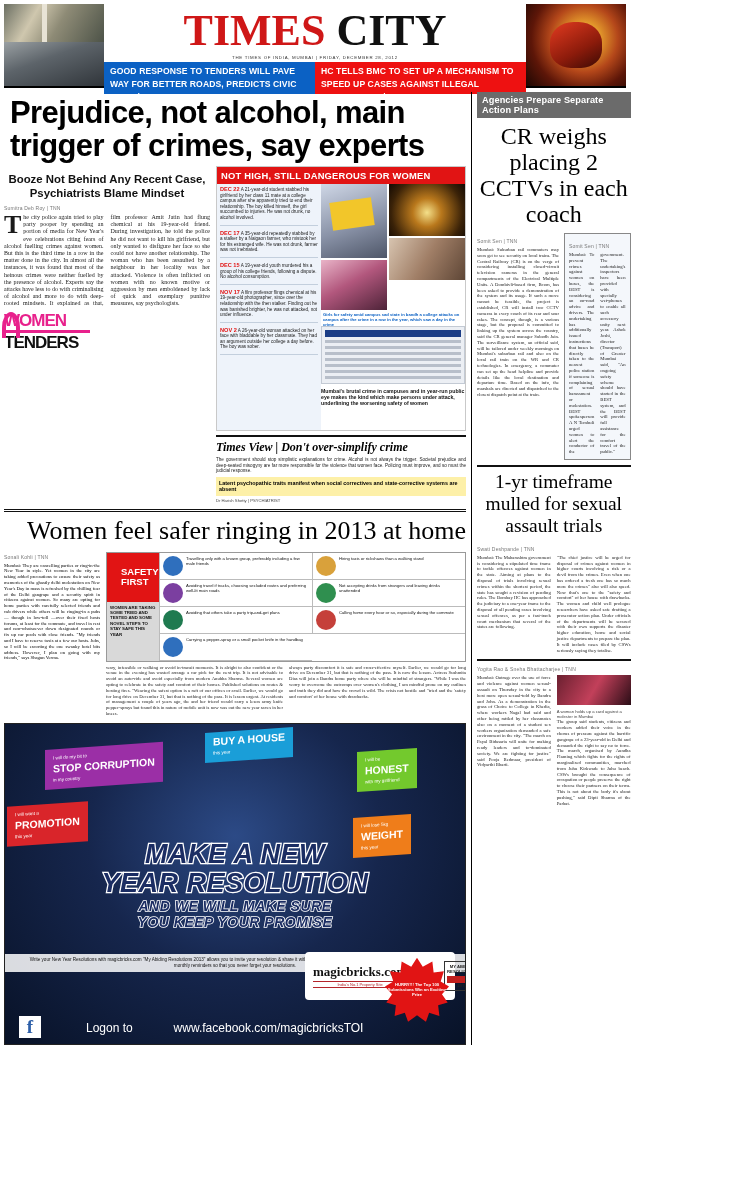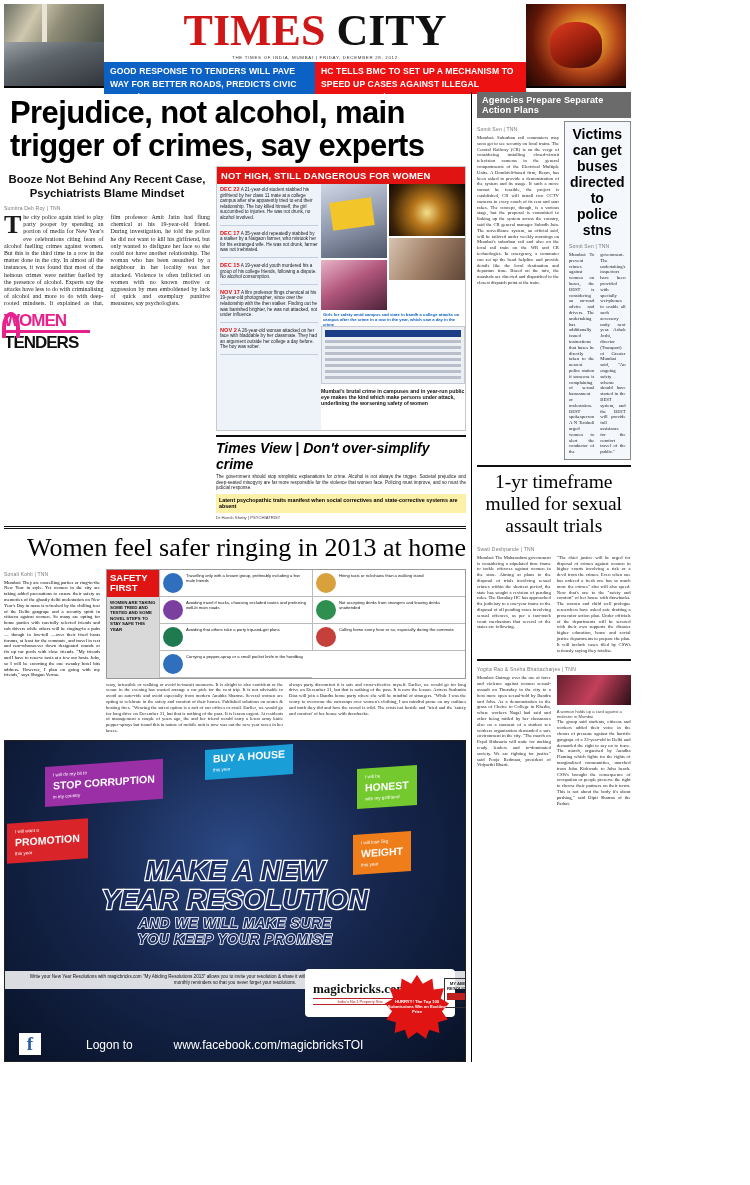--- a/index.html
+++ b/index.html
@@ -89,21 +89,21 @@
       background: linear-gradient(150deg,#e9b4c8,#b2577d 45%,#4d2338); }
   .fb-cap { position:absolute; left:0; top:128px; width:144px; font-size:4.2px;
       line-height:5px; color:#0b61c4; font-weight:bold; padding:0 2px; }
   .clip-news { position:absolute; left:0; top:142px; width:144px; height:58px;
       background:#eceff4; border:1px solid #c3cad4; }
   .clip-news .hl { margin:3px; height:7px; background:#1b3d86; }
   .clip-news .ln { margin:3px 3px 0; height:3px; background:#b8bfca; }
   .fb-foot { position:absolute; left:0; top:204px; width:144px; font-size:5.2px;
       line-height:6px; font-weight:bold; color:#111; }
   .timesview { border-top:2px solid #111; margin-top:4px; padding-top:3px; }
-  .tv-head { font-family:Liberation Sans, sans-serif; font-style:italic; font-weight:bold; font-size:14px; }
+  .tv-head { font-family:Liberation Serif, serif; font-style:italic; font-weight:bold; font-size:12px; }
   .tv-body { font-size:4.6px; line-height:5.6px; text-align:justify; color:#1a1a1a; margin-top:2px; }
   .tv-quote { background:#fdf0a8; font-size:5.4px; font-weight:bold; line-height:6.4px;
       padding:3px; margin-top:3px; }
 
   
   .kicker { background: #6b6b6b; color: #fff; font-weight: bold; font-size: 9.2px;
       padding: 3px 5px; letter-spacing: .1px; }
   .r-head { font-family: "Liberation Serif", serif; font-size: 24px; line-height: 26px;
       text-align: center; padding: 5px 2px 3px; font-weight: normal; }
   .r-split { display:flex; gap:5px; margin-top:3px; }
@@ -117,21 +117,21 @@
       text-align: center; padding: 4px 2px; border-top: 2px solid #111; margin-top:5px; }
 
   
   .band { border-top: 3px double #111; margin-top: 6px; padding-top: 3px; }
   .band-head { font-family:"Liberation Serif", serif; font-size: 26px; line-height: 28px;
       text-align:right; padding: 2px 0 4px; }
 
   .safety { border: 1px solid #999; display:flex; margin: 3px 0; }
   .sf-left { width: 52px; background:#d9d9d9; }
   .sf-title { background:#e11414; color:#fff; font-weight:bold; font-size:9.5px;
-      line-height:10.5px; padding:3px; }
+      line-height:10.5px; padding:14px; }
   .sf-note { font-size:4.4px; line-height:5.4px; font-weight:bold; padding:3px; color:#111; }
   .sf-cells { flex:1; display:flex; flex-wrap:wrap; }
   .sf-cell { width:50%; border-left:1px solid #bbb; border-bottom:1px solid #bbb;
       padding:3px; display:flex; gap:3px; }
   .sf-ic { width:20px; height:20px; border-radius:50%; flex:none; }
   .sf-tx { font-size:4.2px; line-height:5.2px; color:#111; }
 
   .cols3 { display:flex; gap:6px; }
   .cols3 > div { flex:1; font-family:"Liberation Serif",serif; font-size:4.7px;
       line-height:5.8px; text-align:justify; color:#1a1a1a; }
@@ -408,32 +408,32 @@
             <span>Logon to</span>
             <span>www.facebook.com/magicbricksTOI</span>
           </div>
         </div>
       </div>
     </div>
 
     <div class="col-right">
 
       <div class="kicker">Agencies Prepare Separate Action Plans</div>
+      <div class="r-head">CR weighs placing 2 CCTVs in each coach</div>
 
       <div class="r-split">
         <div style="width:82px">
           <div class="byline">Somit Sen | TNN</div>
           <div class="r-col">Mumbai: Suburban rail commuters may soon get to see security on local trains. The Central Railway (CR) is on the verge of considering installing closed-circuit television cameras in the general compartments of the Electrical Multiple Units.
 
 A Dombivli-based firm, Bcom, has been asked to provide a demonstration of the system and its usage. If such a move cannot be feasible, the project is established, CR will install two CCTV cameras in every coach of its rear and sour rakes. The concept, though, is a various stage, but the proposal is committed to linking up the system across the country, said the CR general manager Subodh Jain.
 
 The surveillance system, an official said, will be tailored under weekly mornings on Mumbai's suburban rail and also on the local rail train on the WR and CR technologies. In emergency, a commuter can set up the head helpline and provide details like the local destination and departure time. Based on the info, the marshals are directed and dispatched to the closest dispatch point at the train.</div>
         </div>
         <div style="flex:1" class="boxed">
-          <div class="box-head">Victims can get buses directed to police stns</div>
           <div class="byline">Somit Sen | TNN</div>
           <div class="r-col" style="column-count:2;column-gap:6px">Mumbai: To prevent crimes against women on buses, the BEST is considering an on-road advice and drivers. The undertaking has additionally issued instructions that buses be directly taken to the nearest police station if someone is complaining of sexual harassment or molestation.
 
 BEST spokesperson A N Tembuli urged women to alert the conductor of the government. The undertaking's inspectors have been provided with specially wet-phones to enable all such accessory unity next year.
 
 Ashok Joshi, director (Transport) of Greater Mumbai said, "An ongoing safety scheme should have started in the BEST system, and the BEST will provide full assistance for the comfort travel of the public."</div>
         </div>
       </div>
 
       <div class="r-head2">1-yr timeframe mulled for sexual assault trials</div>

